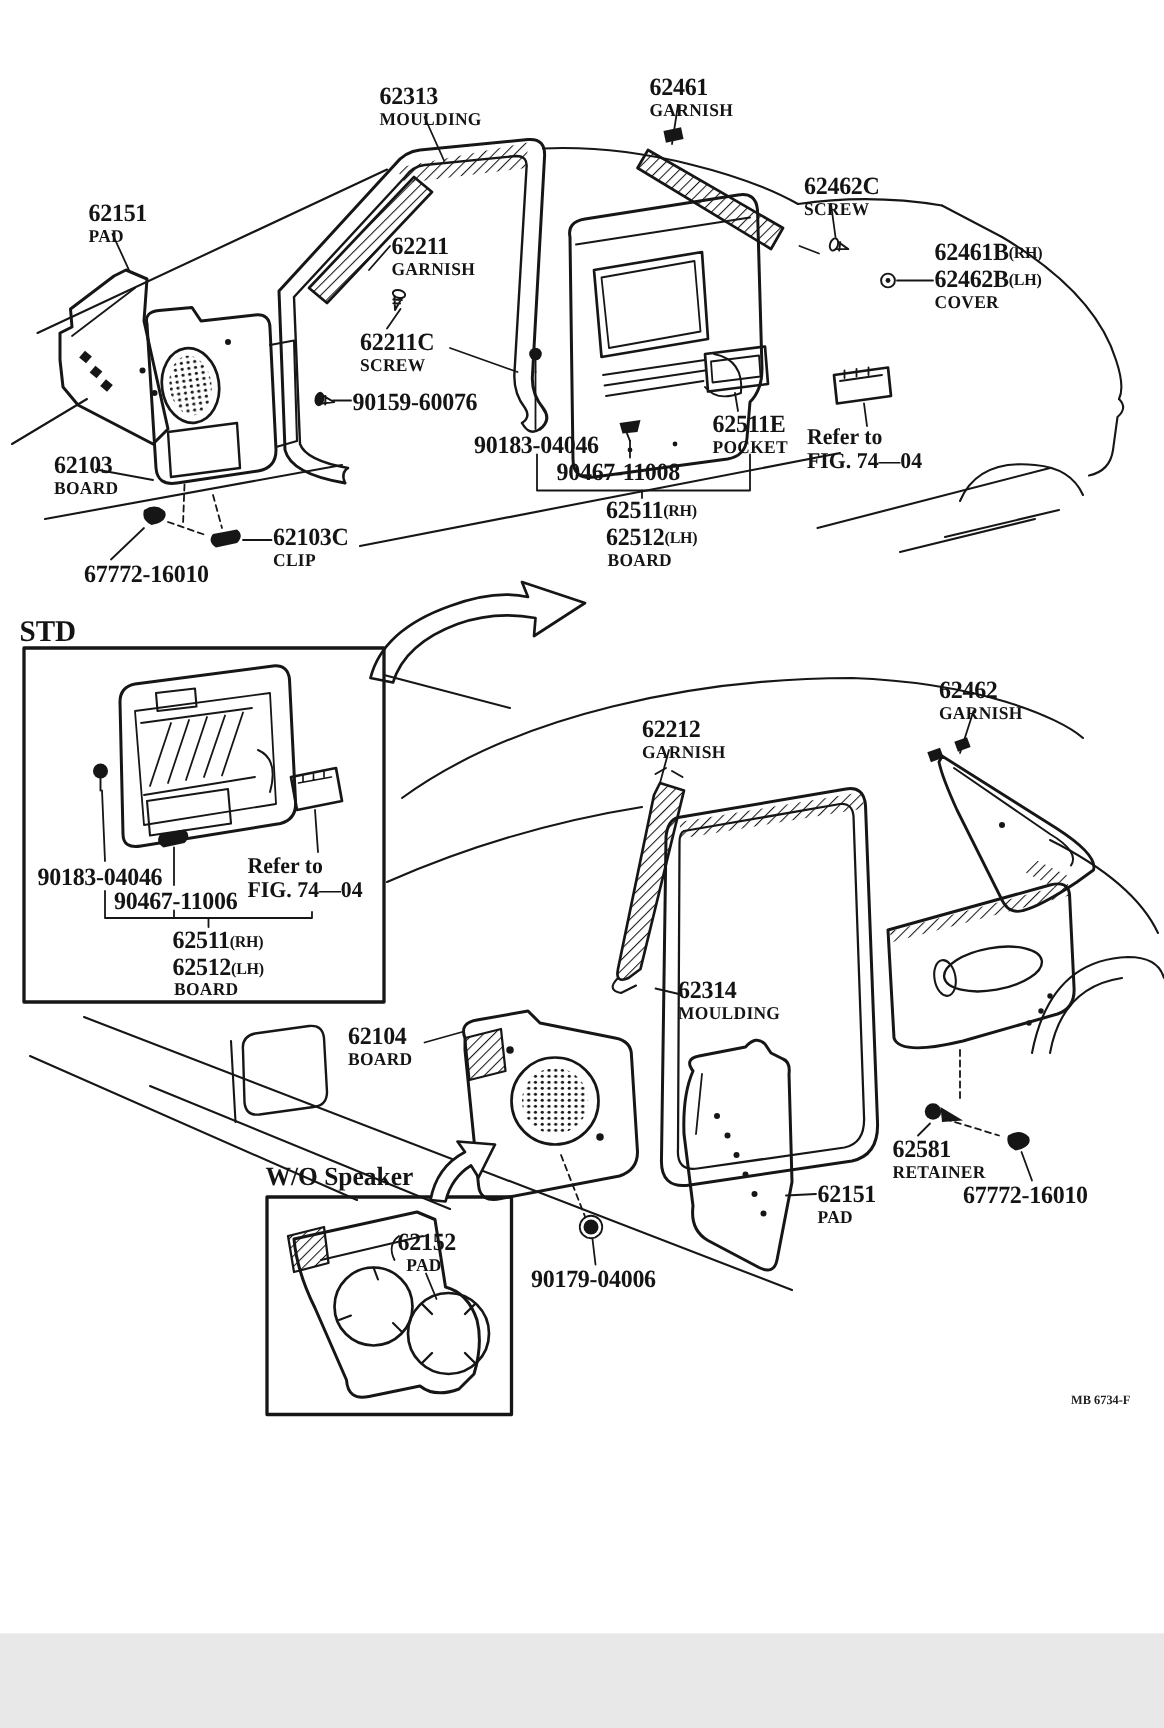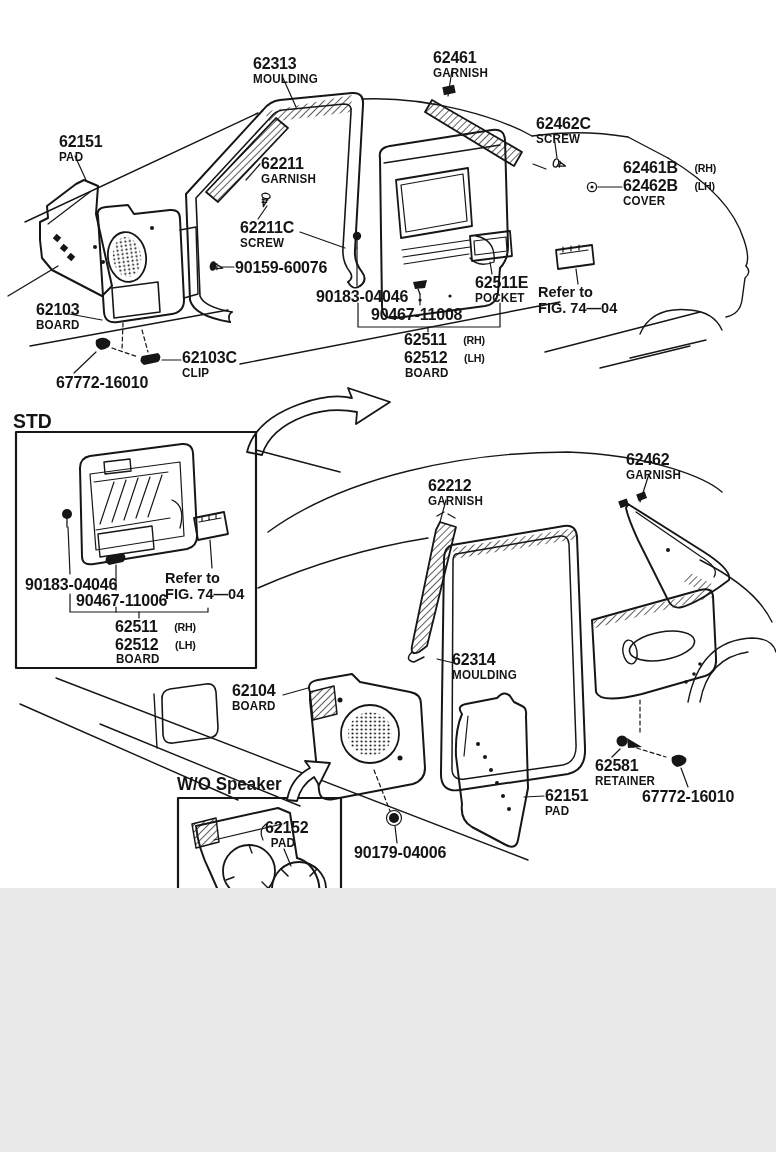--- a/index.html
+++ b/index.html
@@ -1,24 +1,24 @@
 <!DOCTYPE html>
 <html><head>
 <meta charset="utf-8">
 <style>
   html,body{margin:0;padding:0;background:#e8e8e8;}
-  #page{position:relative;width:776px;height:888px;background:#ffffff;overflow:hidden;
-        font-family:Liberation Sans, sans-serif;}
+  #page{position:relative;width:776px;height:1089px;background:#ffffff;overflow:hidden;
+        font-family:Liberation Serif, serif;}
   svg{position:absolute;left:0;top:0;}
   .lbl{position:absolute;color:#141414;font-weight:700;line-height:1.08;white-space:nowrap;
        letter-spacing:-0.2px;transform:scaleX(.97);transform-origin:left top;}
   .pn{font-size:16.5px;display:block;}
   .pn-i{font-size:16.5px;display:inline-block;}
   .sub{font-size:12px;display:block;letter-spacing:.2px;}
-  .sfx{font-size:11px;display:inline-block;margin-left:17px;vertical-align:1px;}
+  .sfx{font-size:11px;display:inline-block;margin-left:0;vertical-align:1px;}
   .note{font-size:15px;display:block;letter-spacing:0;}
   .std{font-size:20px;letter-spacing:0;}
   .wos{font-size:17.5px;letter-spacing:0;}
   .doc{font-size:8.5px;letter-spacing:0;color:#222;}
 </style>
 </head>
 <body>
 
 <div id="page">
 

